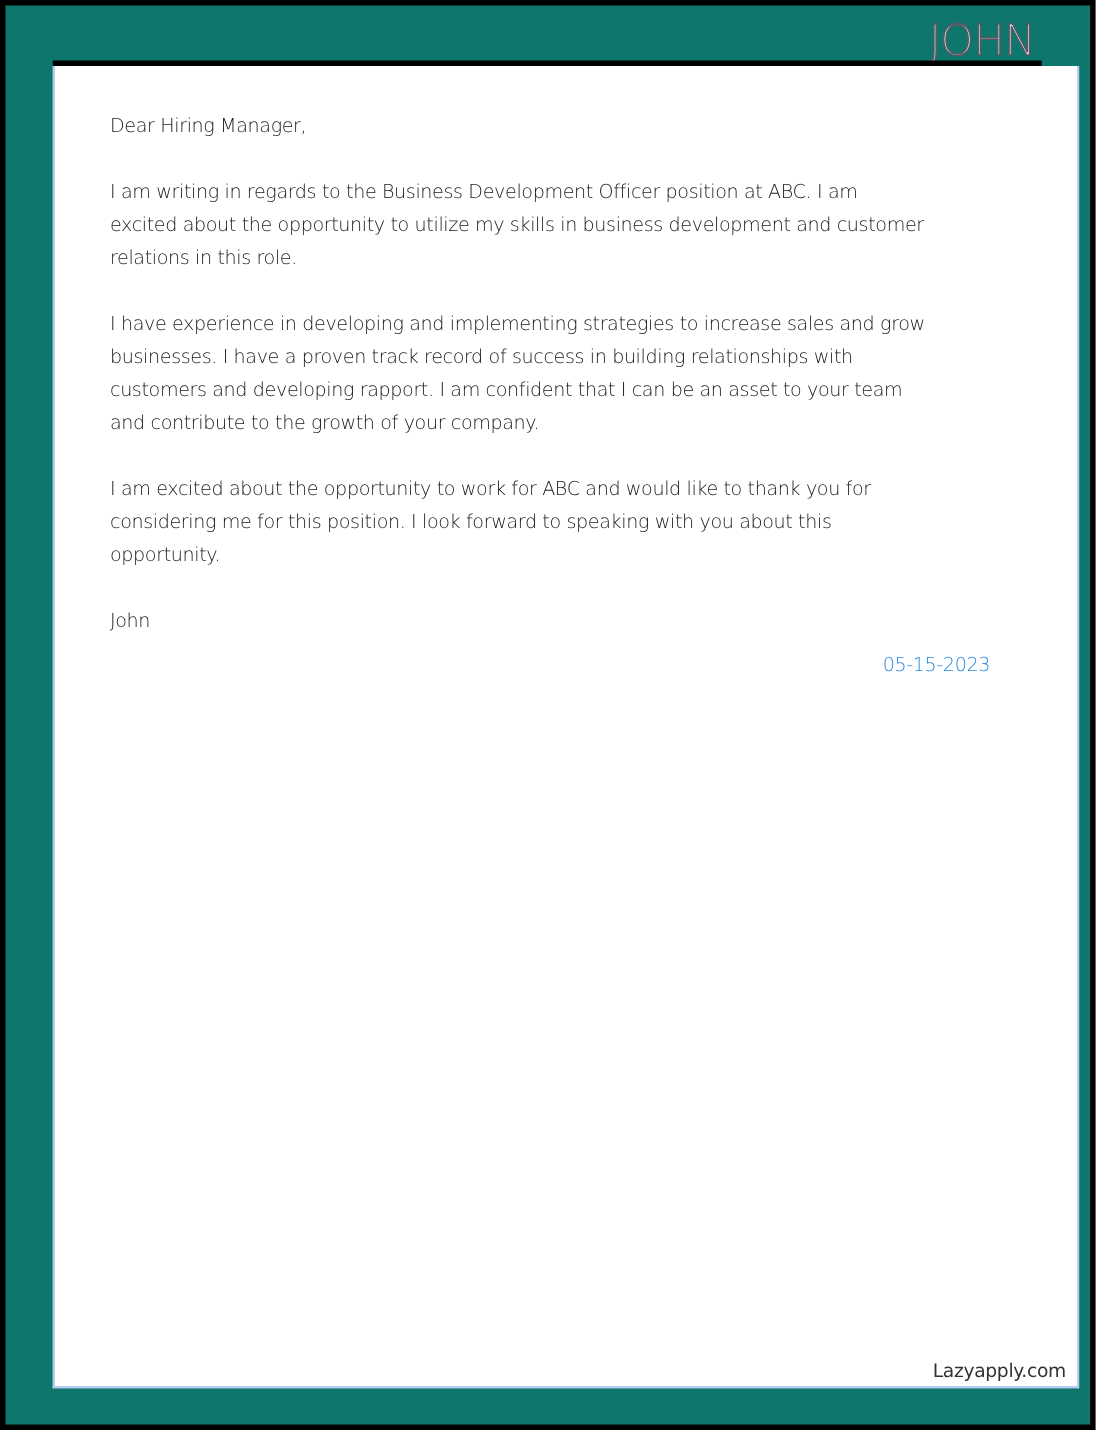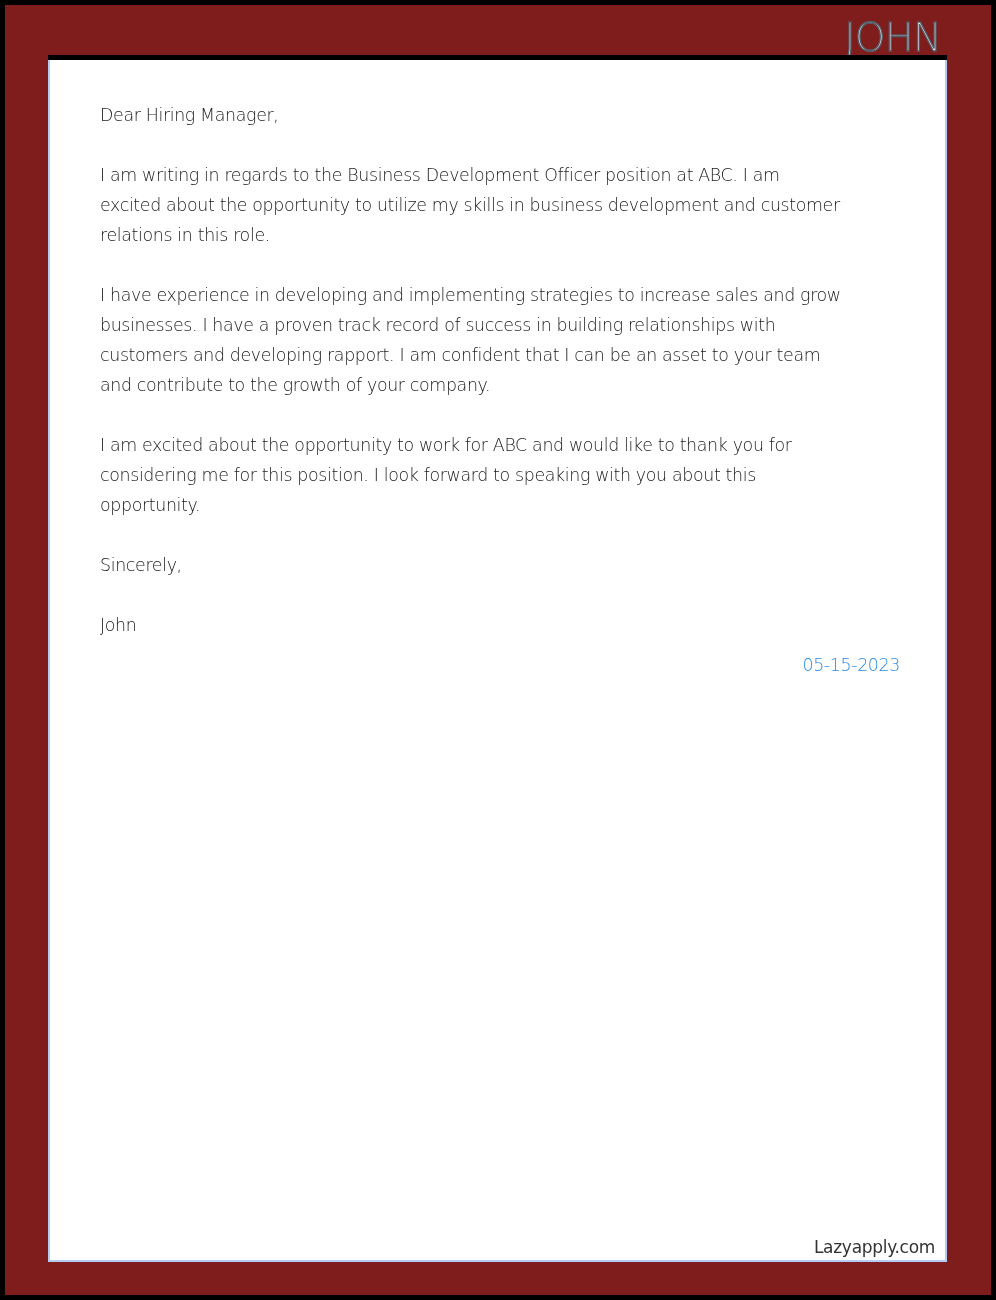--- a/index.html
+++ b/index.html
@@ -13,21 +13,21 @@
       position: relative;
       overflow: hidden;
       font-family: "DejaVu Sans", sans-serif;
     }
     .frame {
       position: absolute;
       left: 5px;
       top: 5px;
       width: 986px;
       height: 1290px;
-      background: #7f1d1d;
+      background: #0f766e;
     }
     .header-name {
       position: absolute;
       right: 50px;
       top: 13px;
       font-family: "DejaVu Sans", sans-serif;
       font-size: 39px;
       font-weight: 300;
       letter-spacing: -1px;
       line-height: 40px;
@@ -45,20 +45,21 @@
     .page {
       position: absolute;
       left: 43px;
       top: 55px;
       width: 895px;
       height: 1200px;
       background: #ffffff;
       border-left: 2px solid #b5ccf3;
       border-right: 2px solid #b5ccf3;
       border-bottom: 2px solid #b5ccf3;
+      padding-left: 34px;
     }
     .letter {
       position: absolute;
       left: 50px;
       top: 40px;
       width: 800px;
       font-family: "DejaVu Sans", sans-serif;
       font-size: 17.4px;
       font-weight: 300;
       line-height: 30px;
@@ -100,19 +101,18 @@
       <p>I am writing in regards to the Business Development Officer position at ABC. I am
 excited about the opportunity to utilize my skills in business development and customer
 relations in this role.</p>
       <p>I have experience in developing and implementing strategies to increase sales and grow
 businesses. I have a proven track record of success in building relationships with
 customers and developing rapport. I am confident that I can be an asset to your team
 and contribute to the growth of your company.</p>
       <p>I am excited about the opportunity to work for ABC and would like to thank you for
 considering me for this position. I look forward to speaking with you about this
 opportunity.</p>
-      <p>Sincerely,</p>
       <p class="signature">John</p>
       <p class="date">05-15-2023</p>
     </div>
     <div class="footer-brand">Lazyapply.com</div>
   </div>
 </div>
 
 </body></html>

